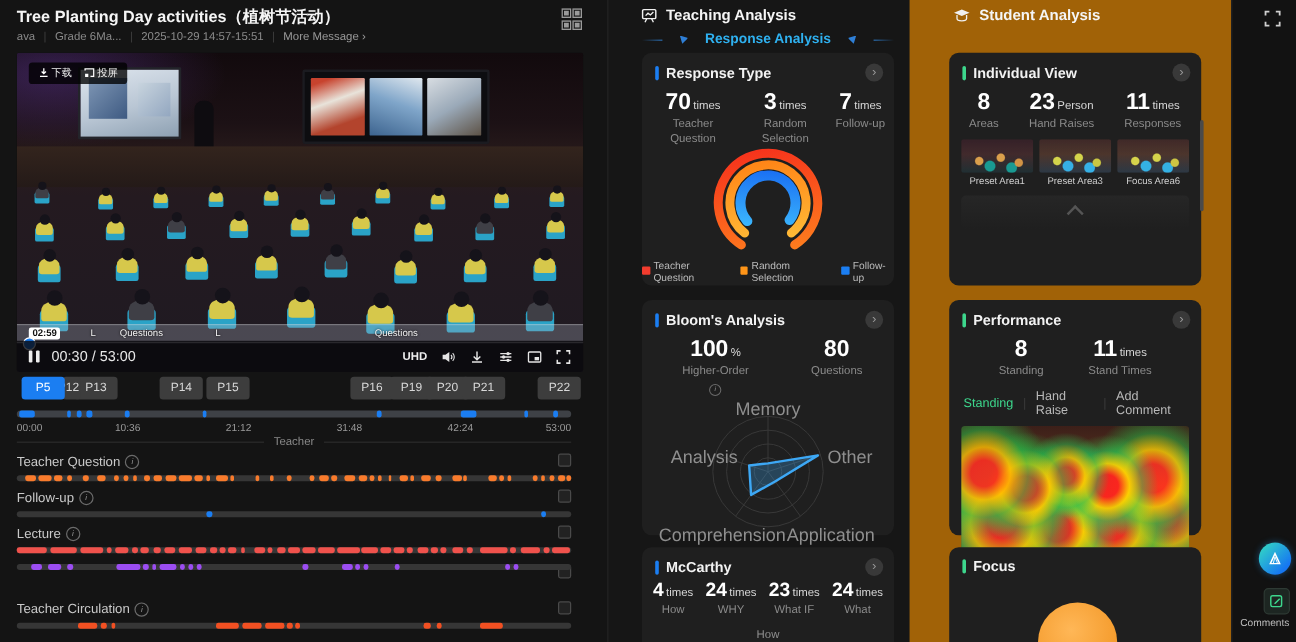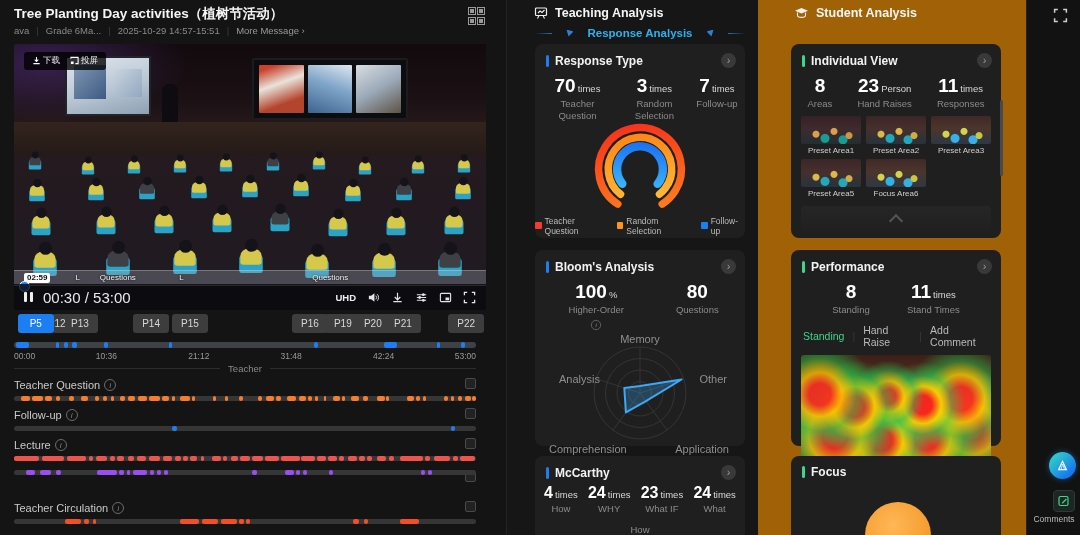--- a/index.html
+++ b/index.html
@@ -40,21 +40,21 @@
   .vo-pill svg{vertical-align:-2px;margin-right:2px}
   
   .seekband{position:absolute;left:0;top:226px;width:100%;height:14px;background:rgba(165,172,182,.32);border-top:1px solid rgba(255,255,255,.25);border-bottom:1px solid rgba(255,255,255,.55);cursor:pointer}
   .seeklabel{position:absolute;top:2px;transform:translateX(-50%);font-size:8px;color:#f2f2f2;text-shadow:0 0 2px #000;white-space:nowrap}
   .seektip{position:absolute;left:10px;top:2px;background:#fff;color:#111;font-size:8px;font-weight:bold;border-radius:2px;padding:0 3px;line-height:10px}
   .playhead{position:absolute;left:1%;top:237px;width:9px;height:9px;border-radius:50%;background:#1b7ef2;border:1.5px solid #fff;cursor:grab}
   
   .vctrl{position:absolute;left:0;bottom:0;width:100%;height:26px;background:rgba(8,8,11,.8);display:flex;align-items:center;padding:0 10px;box-sizing:border-box;gap:10px}
   .pausebtn{display:flex;gap:3px;cursor:pointer}
   .pausebtn i{width:3px;height:10px;background:#eee;border-radius:1px}
-  .vtime{font-size:15px;color:#e8e8e8}
+  .vtime{font-size:12px;color:#e8e8e8}
   .vright{margin-left:auto;display:flex;align-items:center;gap:11px}
   .vright .uhd{font-size:9.5px;font-weight:bold;color:#eee;cursor:pointer}
   .cicon{cursor:pointer;display:flex}
   
   .pages{position:absolute;left:14px;top:314px;width:462px;height:24px}
   .pbtn{position:absolute;top:0;background:#3d3d3d;color:#d8d8d8;border:none;border-radius:3px;font-size:10px;padding:4px 9px;cursor:pointer;font-family:inherit}
   .pbtn.active{background:#1b7ef2;color:#fff;z-index:3;padding:4px 12px}
   .pbtn.partial{width:15px;padding:4px 2px;overflow:hidden;z-index:1;text-indent:-6px}
   .ruler{position:absolute;left:14px;top:342px;width:462px;height:6px;background:#3e4146;border-radius:3px;cursor:pointer}
   .rmark{position:absolute;top:0;height:6px;background:#1b7ef2;border-radius:2px}
@@ -96,21 +96,21 @@
   .stat .lbl{font-size:9.5px;color:#8b8b8b;margin-top:1px;line-height:1.25}
   .stat .lbl .info{transform:scale(.85);vertical-align:-2px}
   
   .gaugewrap{display:flex;justify-content:center;margin-top:-4px}
   .legend{display:flex;justify-content:center;gap:10px;margin-top:-6px}
   .legend .li{display:flex;align-items:center;gap:3px;font-size:8.5px;color:#bbb}
   .legend .sq{width:7px;height:7px;border-radius:1px}
   
   .radarwrap{position:relative;height:122px;margin-top:2px}
   .radarwrap svg{position:absolute;left:50%;top:0;transform:translateX(-50%)}
-  .raxis{position:absolute;font-size:11px;color:#8f8f8f;white-space:nowrap}
+  .raxis{position:absolute;font-size:15px;color:#8f8f8f;white-space:nowrap}
   .mc-axis{text-align:center;font-size:9.5px;color:#8f8f8f;margin-top:9px}
   
   .presets{display:grid;grid-template-columns:repeat(3,1fr);gap:4px 5px;padding:6px 10px 0}
   .preset{cursor:pointer}
   .preset .img{height:28px;border-radius:2px;background:
       radial-gradient(circle at 25% 65%,#cdbd46 0 3px,transparent 4px),
       radial-gradient(circle at 55% 55%,#cdbd46 0 3px,transparent 4px),
       radial-gradient(circle at 80% 70%,#c4b03e 0 3px,transparent 4px),
       radial-gradient(circle at 40% 80%,#2aa3c7 0 4px,transparent 5px),
       radial-gradient(circle at 70% 85%,#2aa3c7 0 4px,transparent 5px),
@@ -767,30 +767,22 @@
           <div><b>11</b><span class="unit">times</span></div>
           <div class="lbl">Responses</div>
         </div>
       </div>
     <div class="presets">
         <div class="preset">
           <div class="img" style="filter: hue-rotate(-20deg) brightness(0.9);"></div>
           <div class="cap">Preset Area1</div>
         </div>
         <div class="preset">
-          <div class="img" style="filter: hue-rotate(-7deg) brightness(1);"></div>
-          <div class="cap">Preset Area2</div>
-        </div>
-        <div class="preset">
           <div class="img" style="filter: hue-rotate(6deg) brightness(1.1);"></div>
           <div class="cap">Preset Area3</div>
-        </div>
-        <div class="preset">
-          <div class="img" style="filter: hue-rotate(-8deg) brightness(1);"></div>
-          <div class="cap">Preset Area5</div>
         </div>
         <div class="preset">
           <div class="img" style="filter: hue-rotate(5deg) brightness(1.1);"></div>
           <div class="cap">Focus Area6</div>
         </div>
       </div>
     <div class="expander"></div>
   </div>
   <div class="scrollthumb"></div>
 

